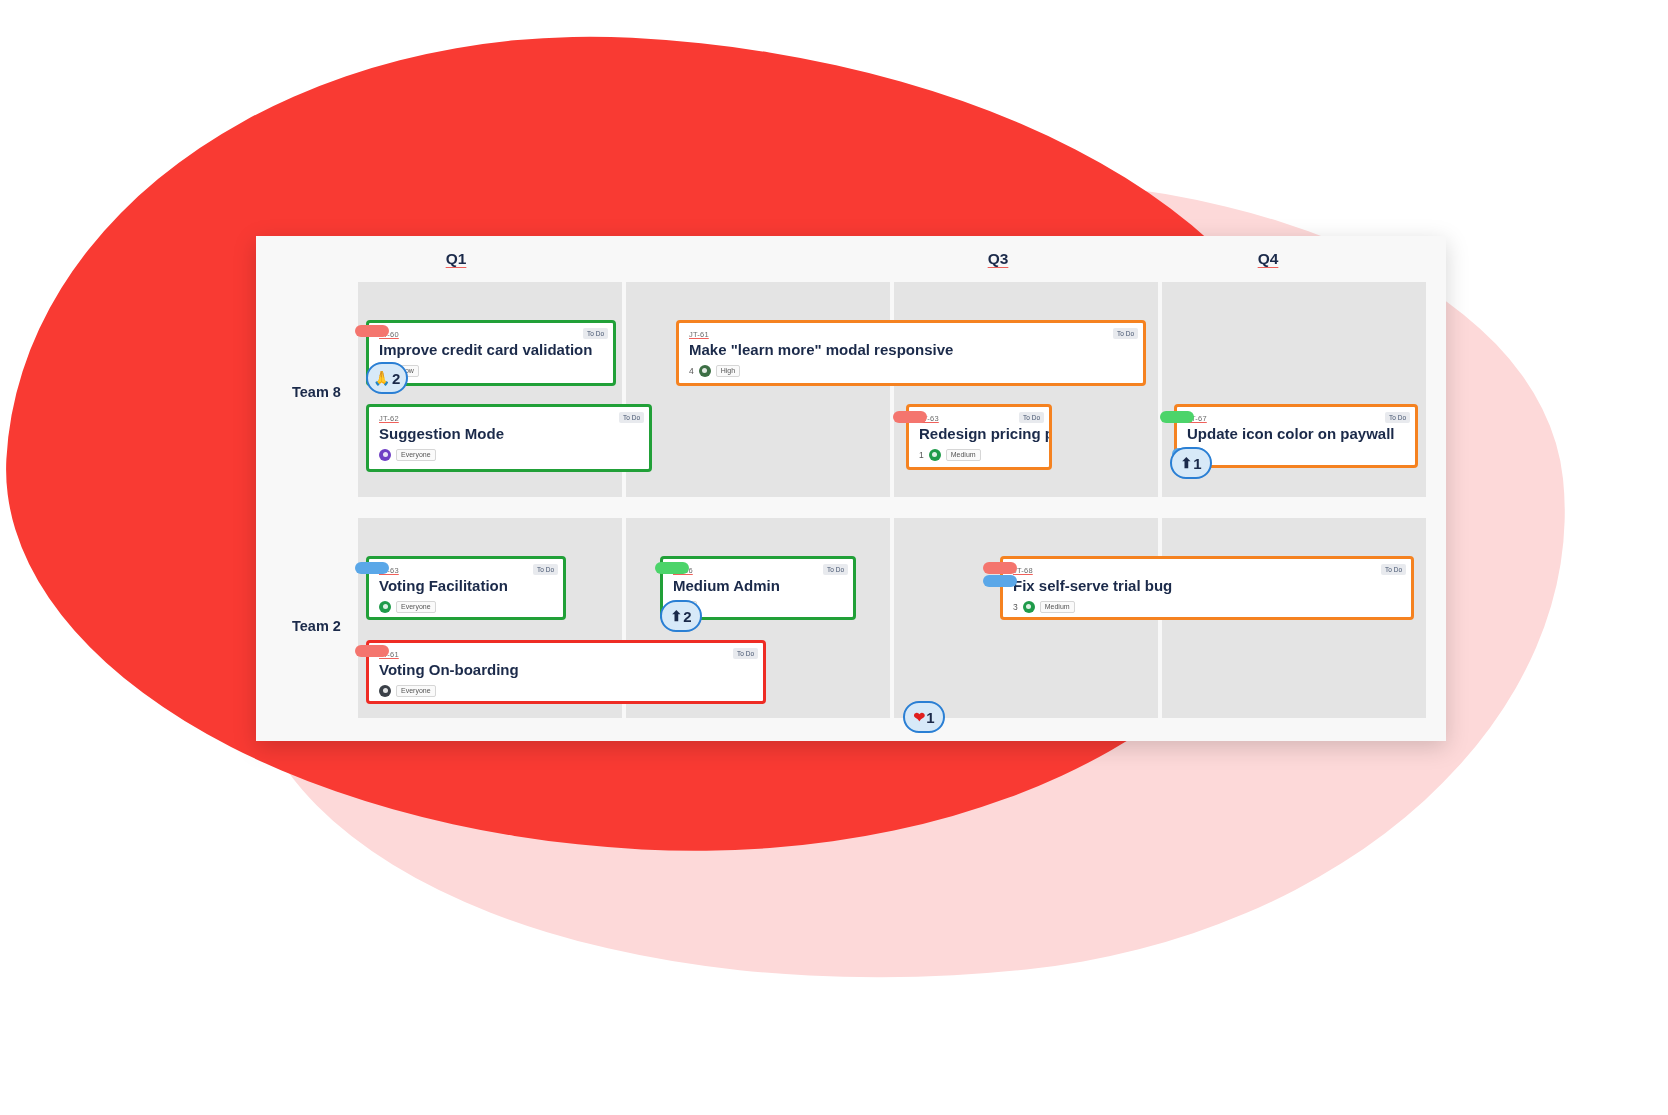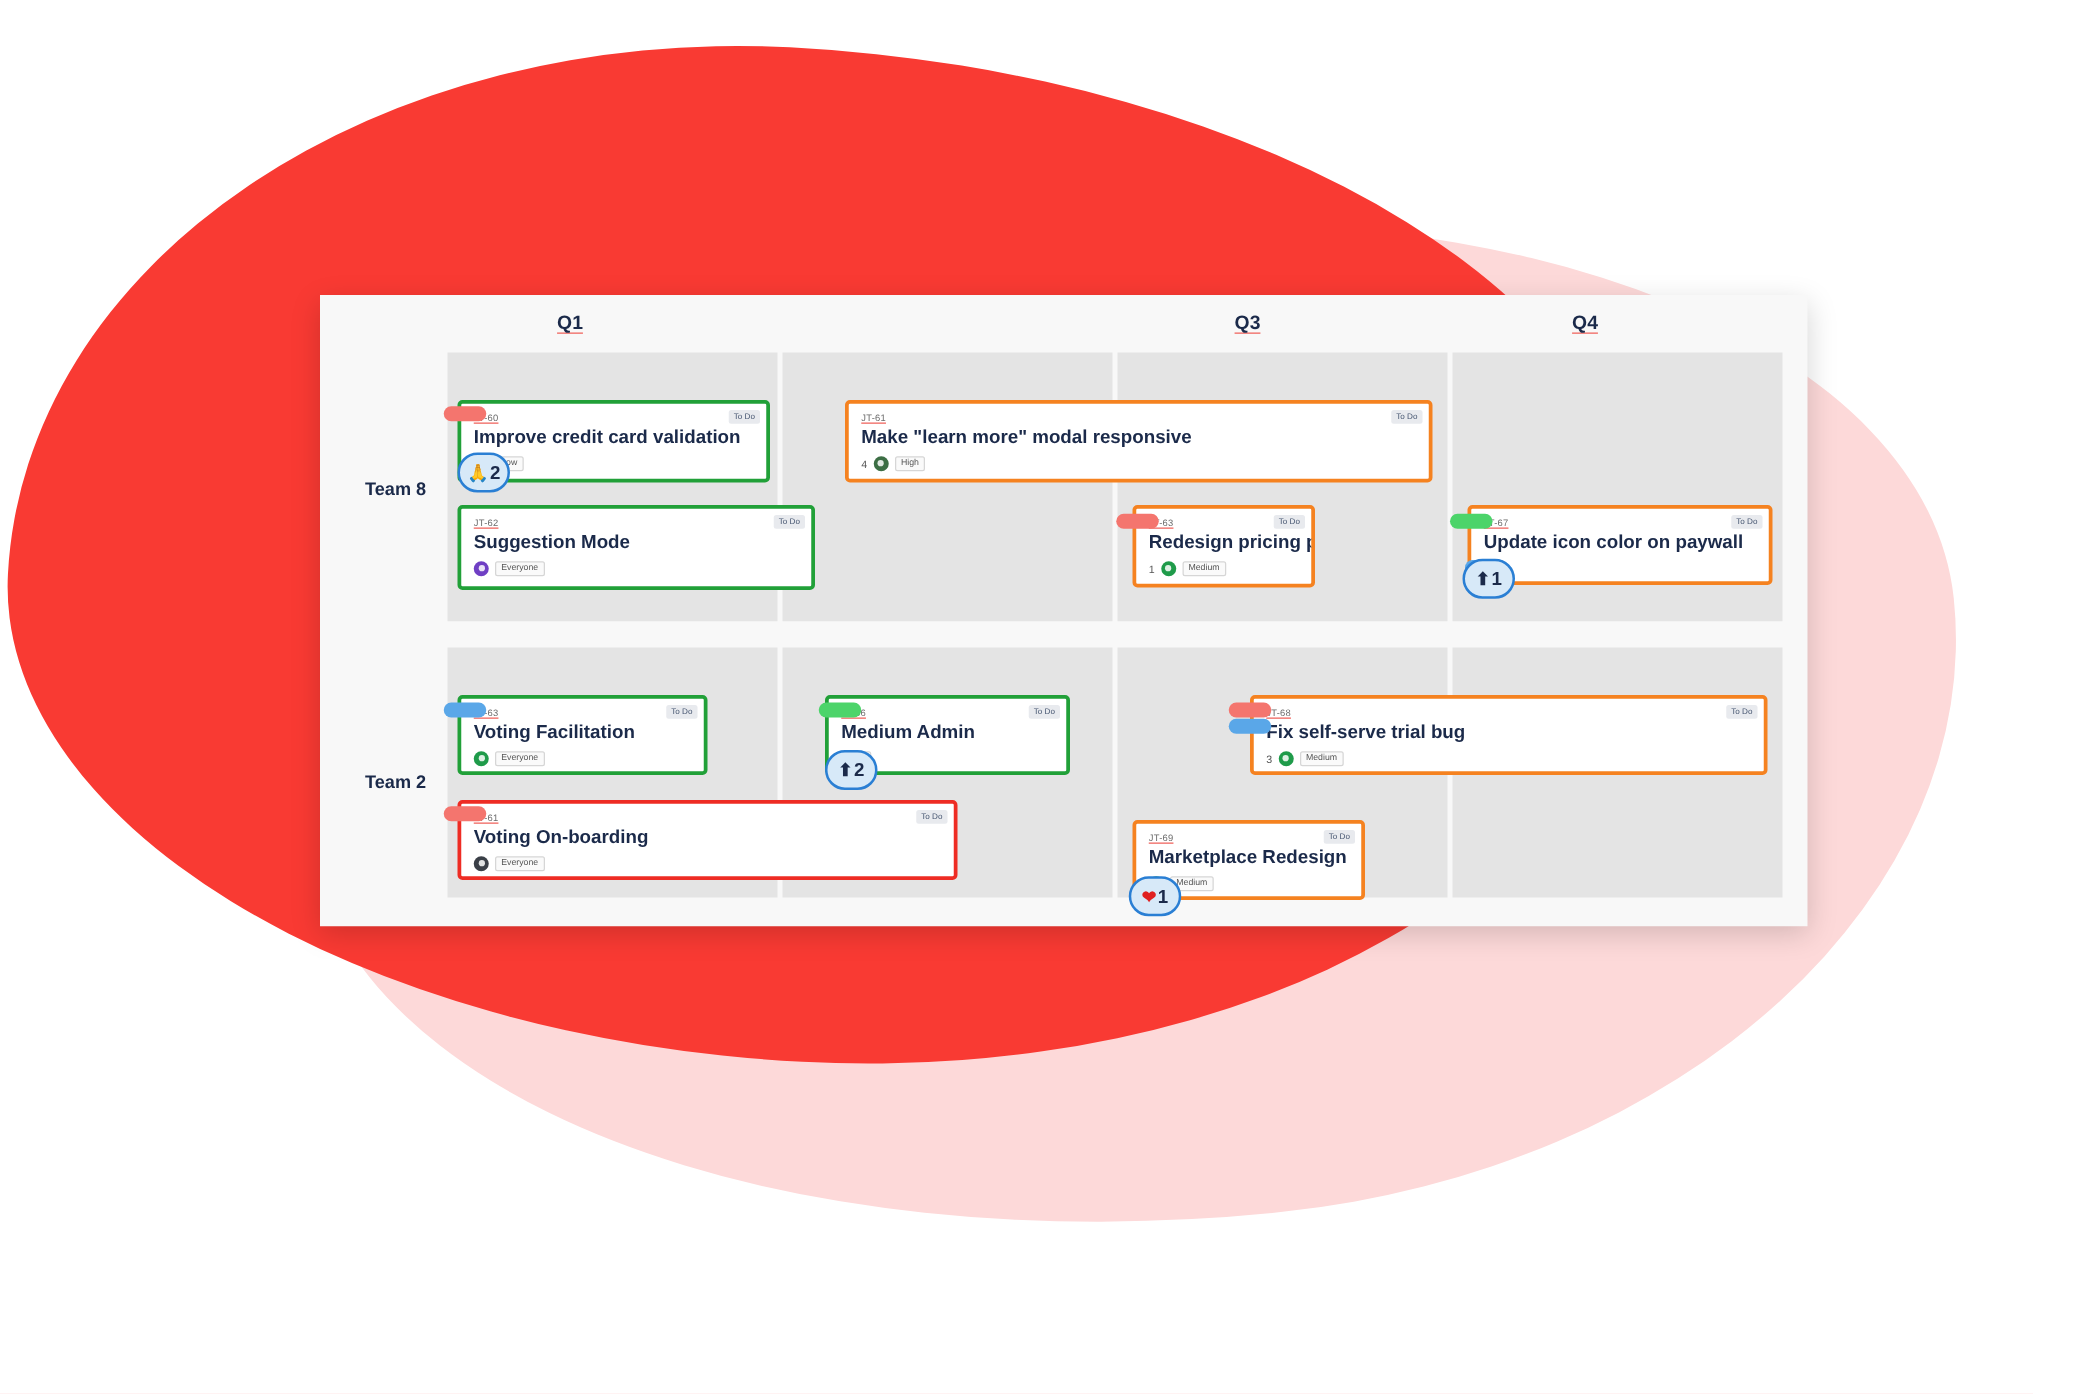--- a/index.html
+++ b/index.html
@@ -253,29 +253,20 @@
       <div class="card-id">JT-68</div>
       <div class="card-title">Fix self-serve trial bug</div>
       <div class="card-meta">
         <span class="meta-count">3</span>
         <span class="avatar" style="background:#1f9b4a;"></span>
         <span class="chip">Medium</span>
       </div>
       <div class="status-badge">To Do</div>
     </div>
 
-    <div class="card orange" style="left:650px; top:420px; width:186px; height:64px;">
-      <div class="card-id">JT-69</div>
-      <div class="card-title">Marketplace Redesign</div>
-      <div class="card-meta">
-        <span class="avatar" style="background:#1f9b4a;"></span>
-        <span class="chip">Medium</span>
-      </div>
-      <div class="status-badge">To Do</div>
-    </div>
 
   </div>
 
   <div class="marker red" style="left:355px; top:325px;"></div>
   <div class="marker green" style="left:372px; top:372px;"></div>
   <div class="marker red" style="left:893px; top:411px;"></div>
   <div class="marker green" style="left:1160px; top:411px;"></div>
   <div class="marker blue" style="left:1172px; top:448px;"></div>
   <div class="marker blue" style="left:355px; top:562px;"></div>
   <div class="marker green" style="left:655px; top:562px;"></div>

